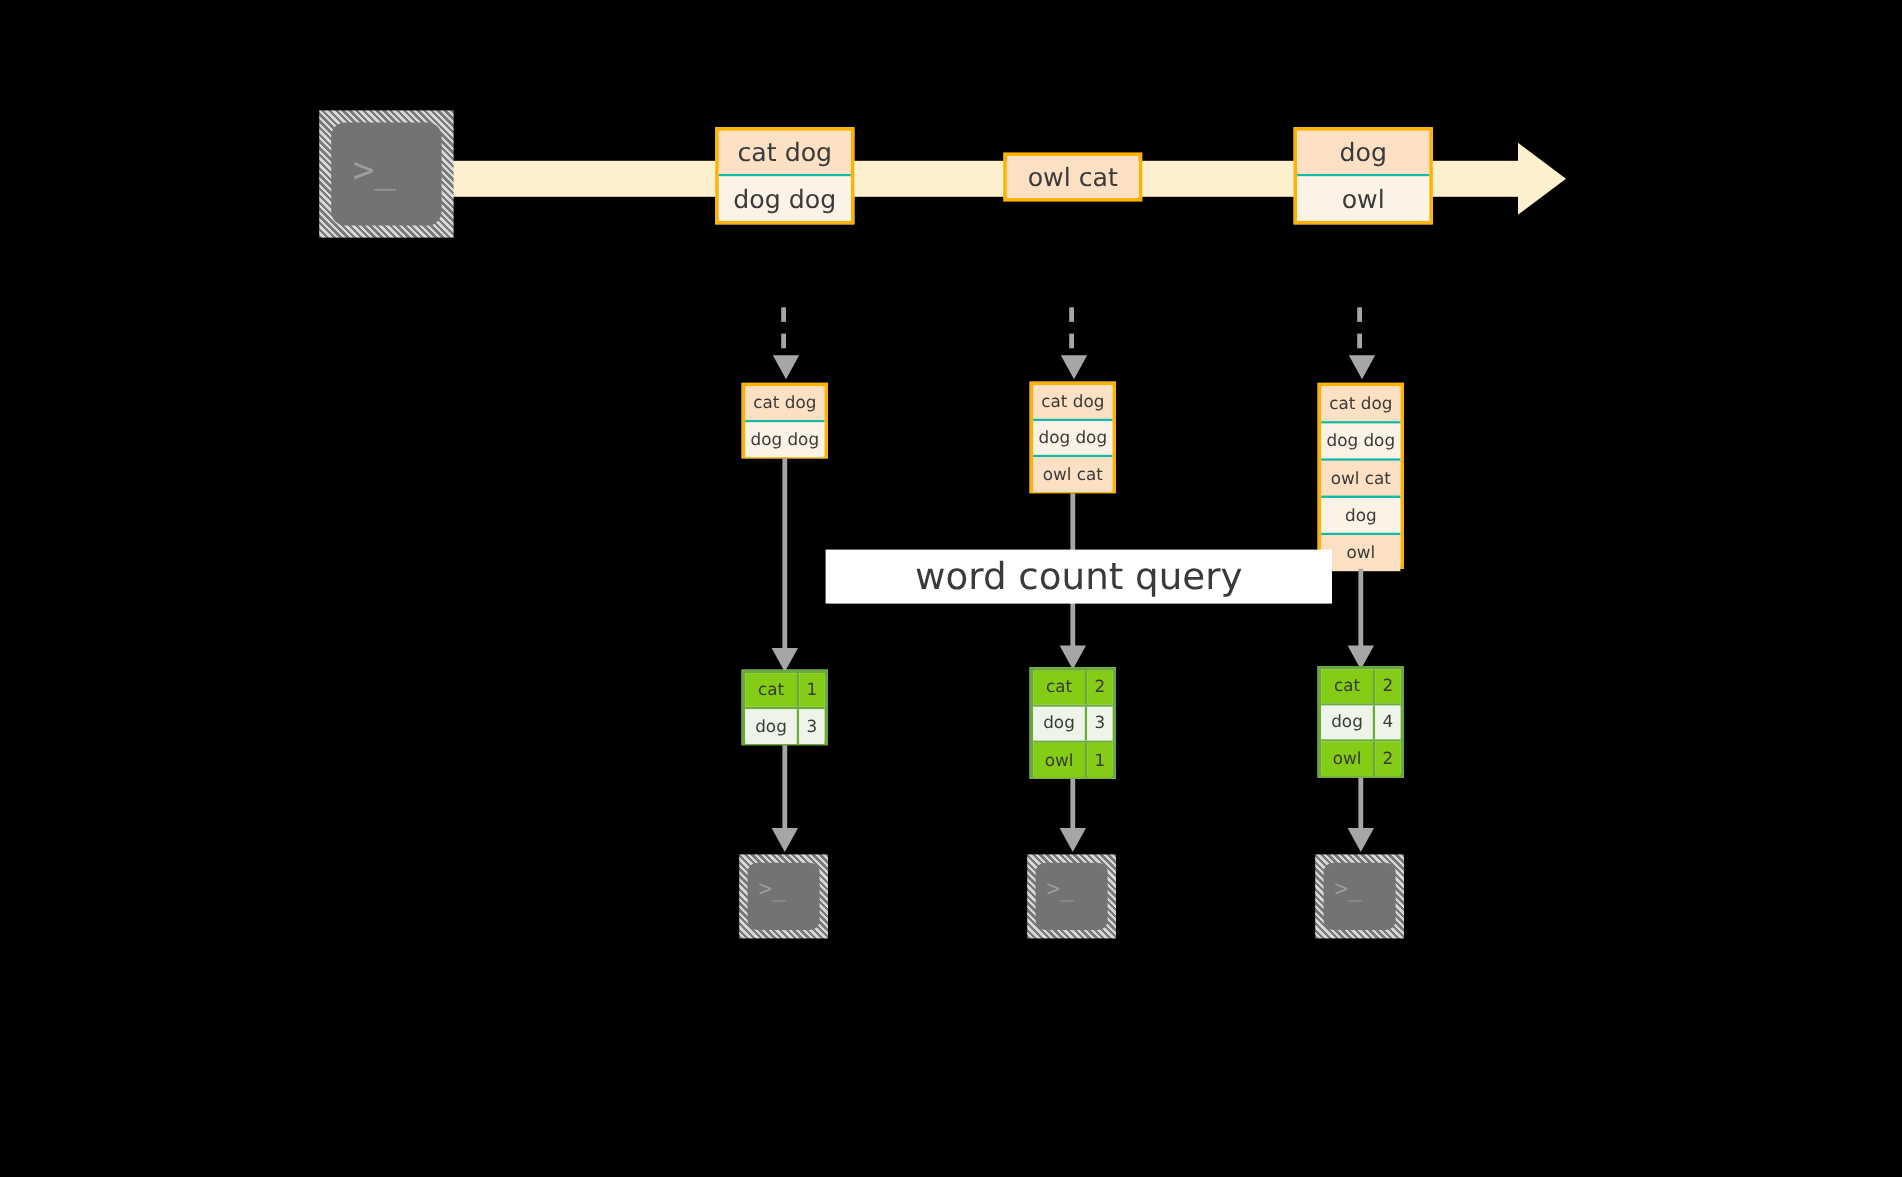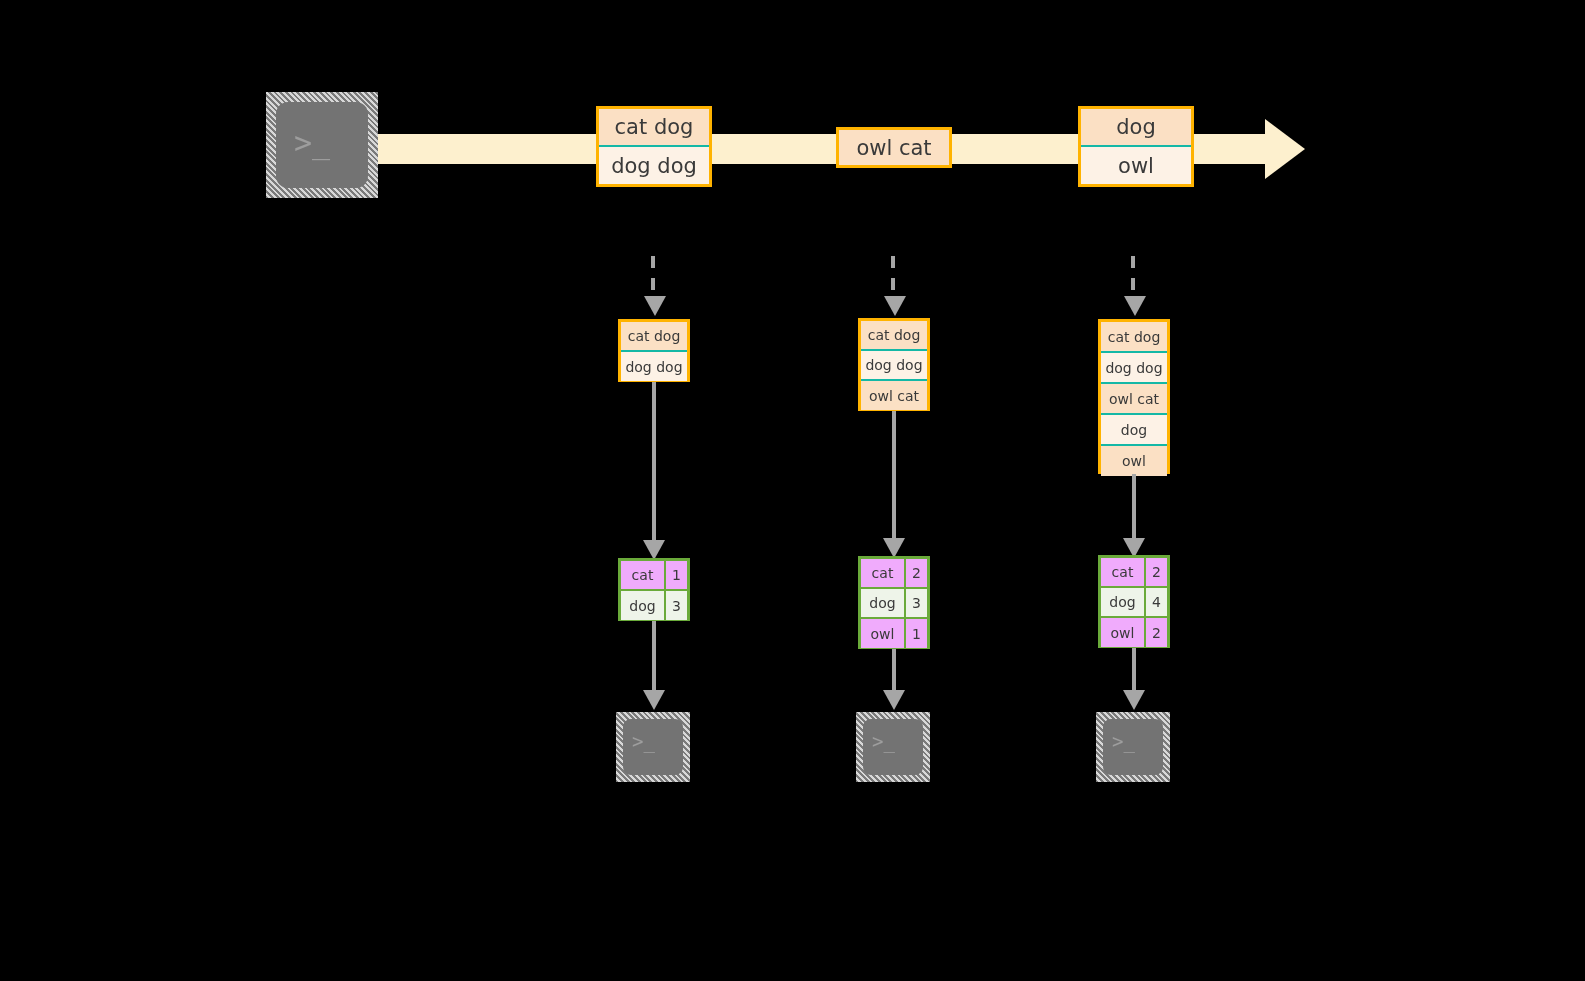--- a/index.html
+++ b/index.html
@@ -71,21 +71,21 @@
     position: absolute;
     border: 3px solid #6aaa3a;
     background: #eef4e8;
   }
   .resrow {
     display: flex;
     border-bottom: 2px solid #6aaa3a;
     color: #3a3a3a;
   }
   .resrow:last-child { border-bottom: none; }
-  .resrow.shade-a .cell { background: #f0abfc; }
+  .resrow.shade-a .cell { background: #84cc16; }
   .resrow.shade-b .cell { background: #eef4e9; }
   .resrow .cell-word {
     width: 45px;
     display: flex; align-items: center; justify-content: center;
     border-right: 2px solid #6aaa3a;
   }
   .resrow .cell-count {
     flex: 1;
     display: flex; align-items: center; justify-content: center;
   }
@@ -248,14 +248,15 @@
 
   <div class="arrow-line" style="left:1132px; top:648px; height:45px;"></div>
   <div class="arrow-head" style="left:1123px; top:690px;"></div>
 
   <div class="terminal" style="left:1096px; top:712px; width:74px; height:70px; padding:7px;">
     <div class="terminal-inner" style="border-radius:8px;">
       <span class="prompt" style="left:9px; top:13px; font-size:19px;">&gt;_</span>
     </div>
   </div>
 
+  <div class="query-label" style="left:688px; top:458px; width:422px; height:45px; font-size:31px;">word count query</div>
 
 </div>
 
 </body></html>

